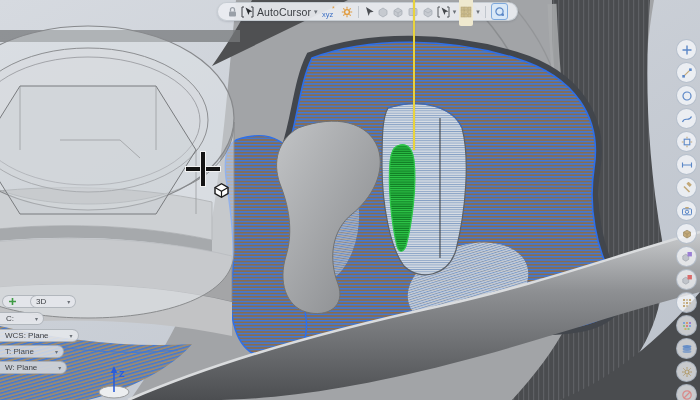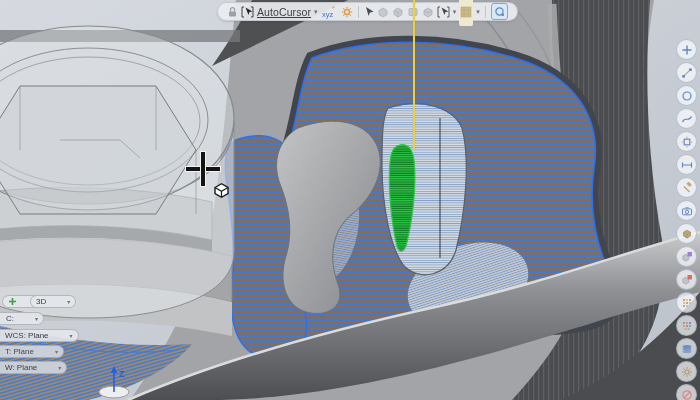--- a/index.html
+++ b/index.html
@@ -8,21 +8,21 @@
   #stage{ position:relative; width:700px; height:400px; overflow:hidden;
           background:var(--sky,#c8cdd5); font-family:"Liberation Sans",sans-serif; }
   #scene{ position:absolute; inset:0; z-index:1; }
 
   
   .toolbar{ position:absolute; left:217px; top:2px; height:19px; z-index:10;
     display:flex; align-items:center; gap:3px; padding:0 9px;
     background:rgba(234,237,241,.92); border:1px solid rgba(185,192,200,.7);
     border-radius:10px; box-shadow:0 1px 2px rgba(40,50,70,.15); }
   .tb-ico{ display:flex; align-items:center; justify-content:center; height:29px;text-align:center; }
-  .tb-label{ font-size:10.5px; color:var(--ui-text,#3b3e43); letter-spacing:.1px;text-decoration:underline; }
+  .tb-label{ font-size:10.5px; color:var(--ui-text,#3b3e43); letter-spacing:.1px; }
   .chev{ font-size:7px; color:#6b7077; line-height:1; }
   .tb-sep{ width:1px; height:12px; background:#c0c6cd; margin:0 2px; }
   .tb-hl{ background:#efe9cf; border-radius:2px; padding:1px; }
   .tb-btn-hl{ display:flex; align-items:center; justify-content:center;
     width:17px; height:17px; border:1px solid #7fa9dc; background:#d9e8f7; border-radius:3px; }
 
   
   .rail{ position:absolute; right:3px; top:39px; z-index:10;
     display:flex; flex-direction:column; gap:2px; }
   .rail-btn{ width:21px; height:21px; border-radius:50%;

